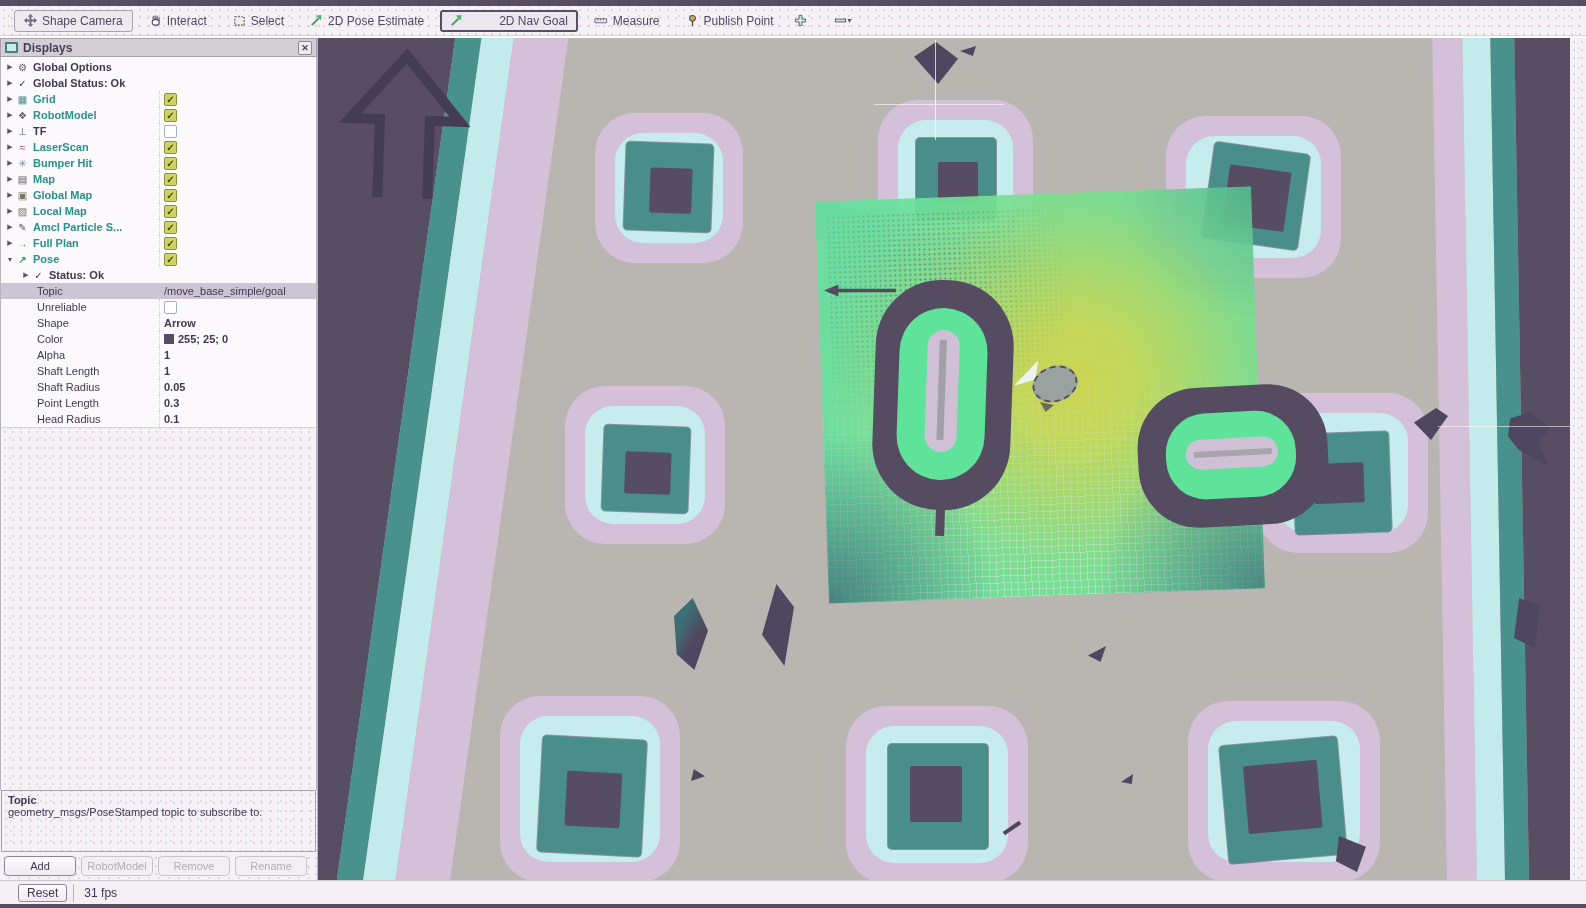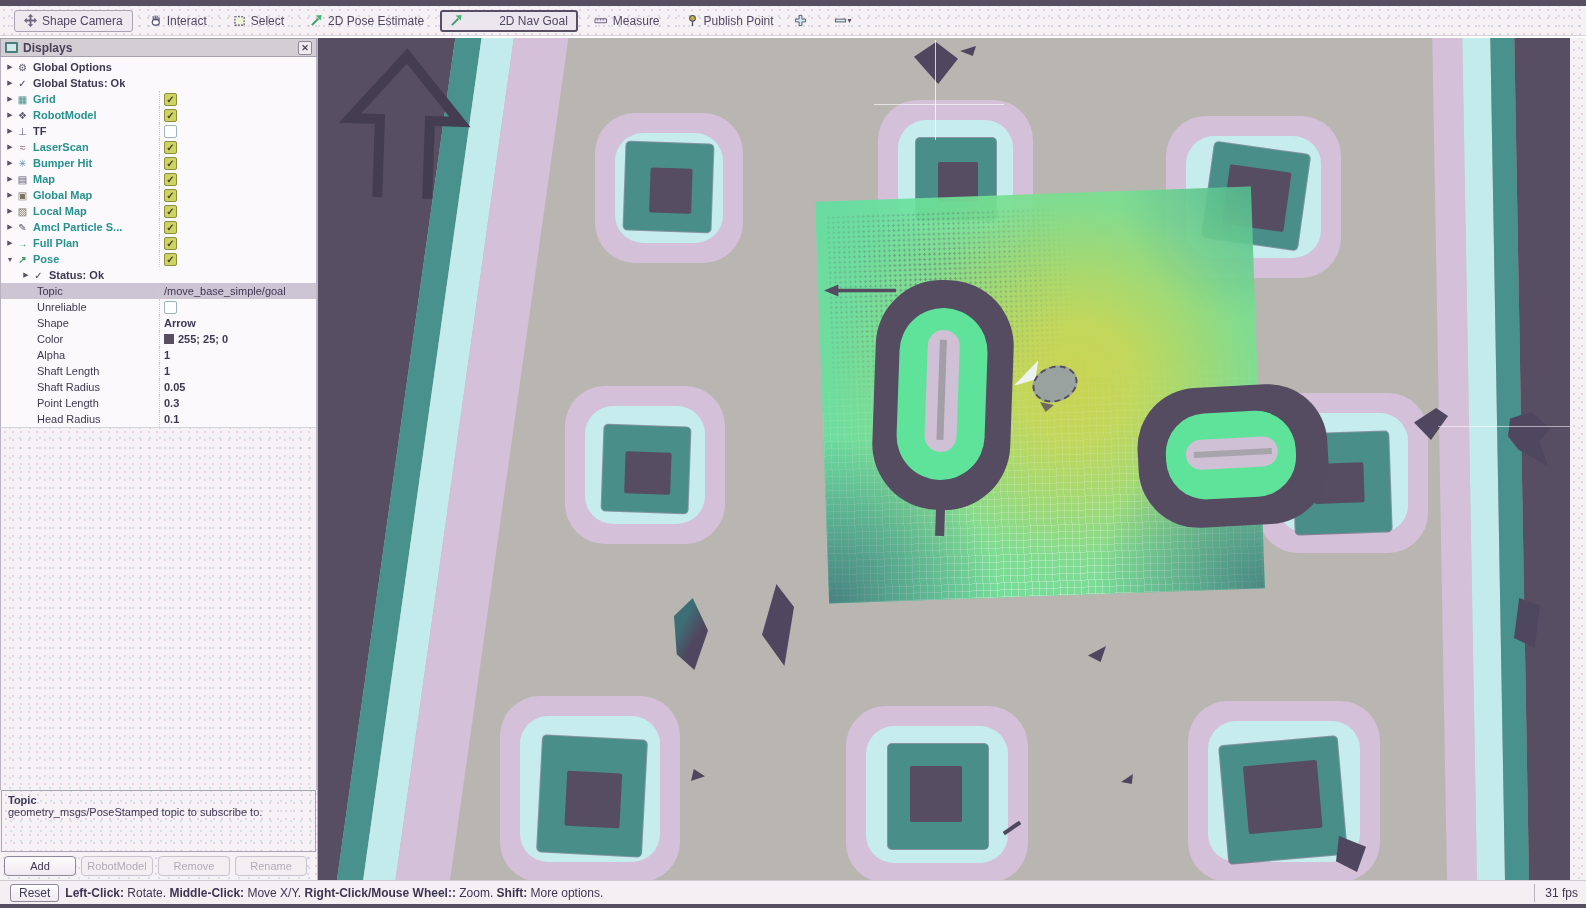--- a/index.html
+++ b/index.html
@@ -67,21 +67,21 @@
   .obA { position:absolute; background:#d5c0da; border-radius:40px; }
   .obB { position:absolute; inset:20px; background:#c6ecee; border-radius:28px; }
   .obC { position:absolute; background:#4a8e8a; border-radius:4px; box-shadow:0 0 0 1px rgba(70,60,85,.5); }
   .obD { position:absolute; background:#564d62; border-radius:2px; }
   .deb { position:absolute; background:#4f4760; }
   .gutter { width:16px; flex:0 0 auto; }
 
   
   .statusbar { height:24px; background:#f3eff3; border-top:1px solid #cfc9d2; display:flex; align-items:center;
                font-size:12px; color:#3c3750; }
-  .resetbtn { margin:0 6px 0 10px; padding:1px 8px; border:1px solid #8d8799; border-radius:3px;
+  .resetbtn { margin:0 6px 0 18px; padding:1px 8px; border:1px solid #8d8799; border-radius:3px;
               background:linear-gradient(#fdfcfd,#efeaf0); font-size:12px; color:#3e3852; }
   .shelp { flex:1; white-space:nowrap; overflow:hidden; }
   .shelp b { font-weight:bold; }
   .fps { border-left:1px solid #b9b2bf; padding:2px 8px 2px 10px; white-space:nowrap; }
 </style>
 </head>
 <body>
 
 <div class="window">
   <div class="edge-top"></div>
@@ -459,18 +459,17 @@
       <svg class="abs" style="left:2px;top:0;" width="170" height="165" viewBox="0 0 170 165">
         <path d="M60 160 L60 82 L30 82 L85 18 L140 82 L110 82 L110 160" fill="none" stroke="#443d52" stroke-width="10" transform="rotate(2 85 80)"></path>
       </svg>
     </div>
 
     <div class="gutter dotbg"></div>
   </div>
 
   <div class="statusbar">
     <span class="resetbtn">Reset</span>
-    <span class="shelp"><b>Left-Click:</b><span> Rotate. </span><b>Middle-Click:</b><span> Move X/Y. </span><b>Right-Click/Mouse Wheel::</b><span> Zoom. </span><b>Shift:</b><span> More options.</span></span>
     <span class="fps">31 fps</span>
   </div>
 
   <div class="edge-bottom"></div>
 </div>
 
 </body></html>

